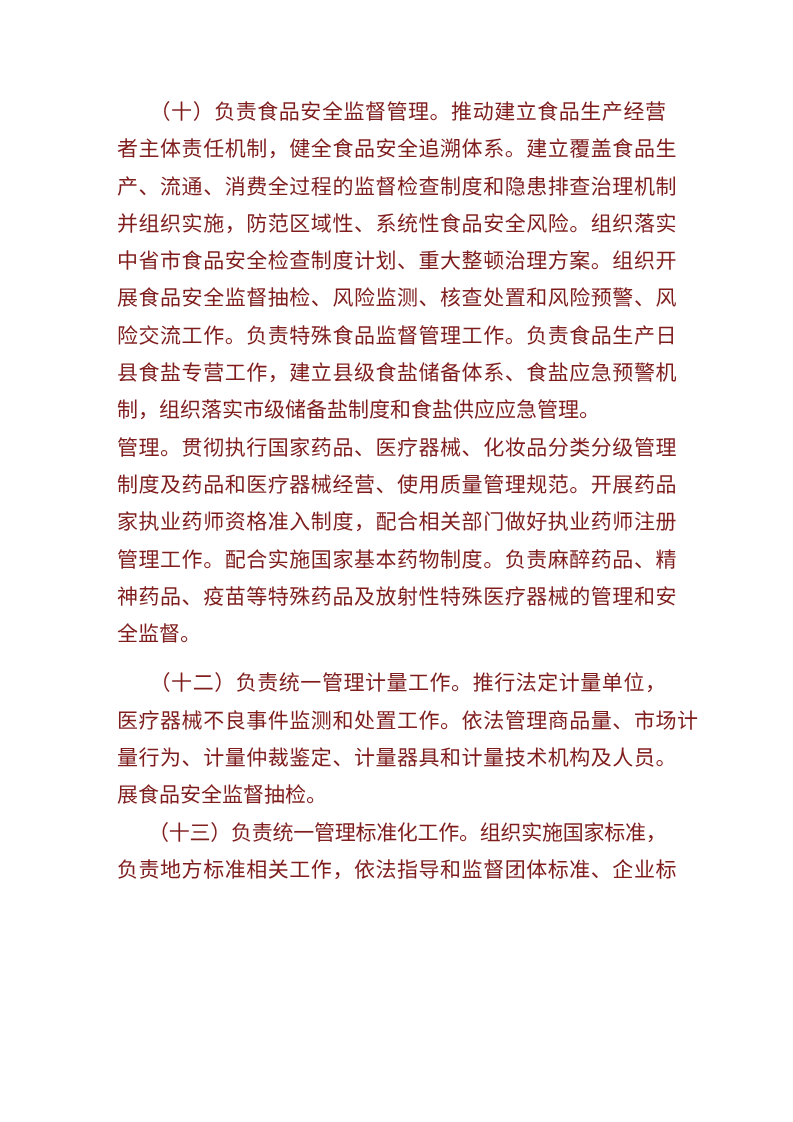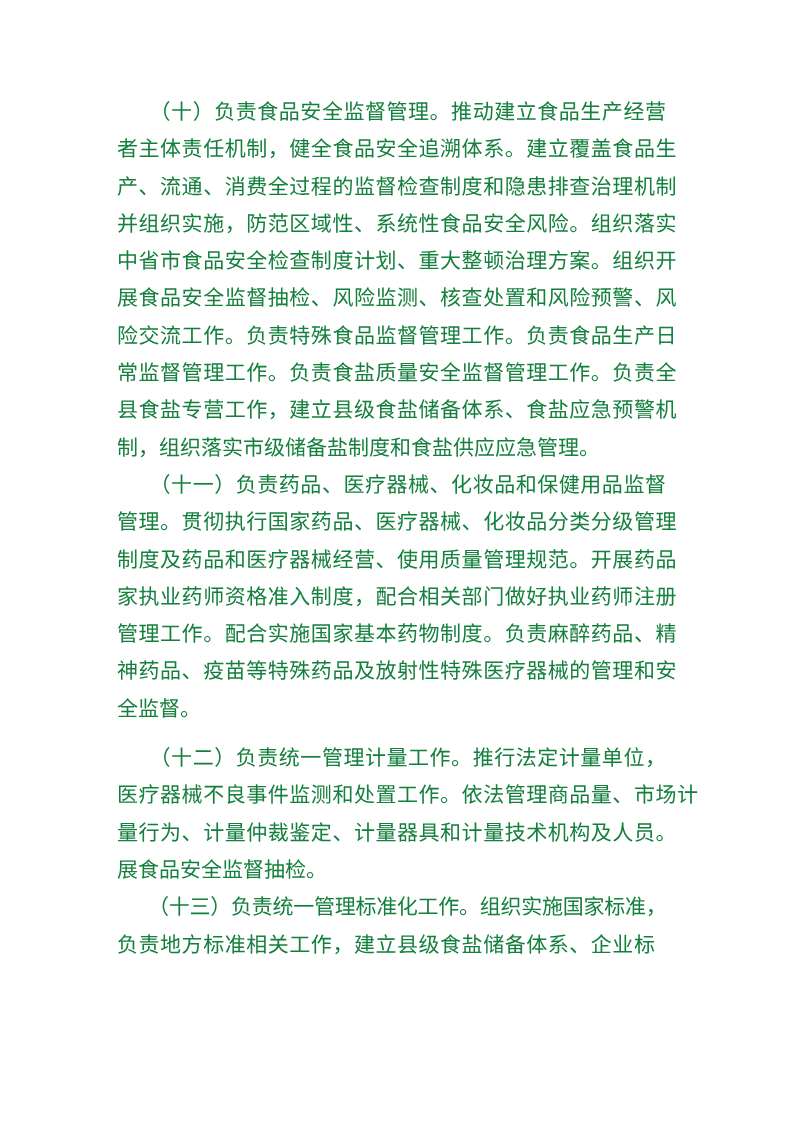--- a/index.html
+++ b/index.html
@@ -11,21 +11,21 @@
     height: 1122px;
     background: #ffffff;
     overflow: hidden;
   }
   .page {
     position: relative;
     width: 793px;
     height: 1122px;
     background: #ffffff;
     font-family: "Liberation Serif", "DejaVu Serif", serif;
-    color: #15803d;
+    color: #7f1d1d;
   }
   .text-block {
     position: absolute;
     left: 117px;
     top: 94px;
     width: 560px;
   }
   .paragraph {
     margin: 0;
     padding: 0;
@@ -45,37 +45,35 @@
 <div class="page">
   <div class="text-block">
       <div class="paragraph">
         <div class="line" style="letter-spacing: 0.538px;">　　（十）负责食品安全监督管理。推动建立食品生产经营</div>
         <div class="line" style="letter-spacing: 0.538px;">者主体责任机制，健全食品安全追溯体系。建立覆盖食品生</div>
         <div class="line" style="letter-spacing: 0.538px;">产、流通、消费全过程的监督检查制度和隐患排查治理机制</div>
         <div class="line" style="letter-spacing: 0.538px;">并组织实施，防范区域性、系统性食品安全风险。组织落实</div>
         <div class="line" style="letter-spacing: 0.538px;">中省市食品安全检查制度计划、重大整顿治理方案。组织开</div>
         <div class="line" style="letter-spacing: 0.538px;">展食品安全监督抽检、风险监测、核查处置和风险预警、风</div>
         <div class="line" style="letter-spacing: 0.538px;">险交流工作。负责特殊食品监督管理工作。负责食品生产日</div>
-        <div class="line" style="letter-spacing: 0.538px;">常监督管理工作。负责食盐质量安全监督管理工作。负责全</div>
         <div class="line" style="letter-spacing: 0.538px;">县食盐专营工作，建立县级食盐储备体系、食盐应急预警机</div>
         <div class="line">制，组织落实市级储备盐制度和食盐供应应急管理。</div>
       </div>
       <div class="paragraph">
-        <div class="line" style="letter-spacing: 0.538px;">　　（十一）负责药品、医疗器械、化妆品和保健用品监督</div>
         <div class="line" style="letter-spacing: 0.538px; text-align: right;">管理。贯彻执行国家药品、医疗器械、化妆品分类分级管理</div>
         <div class="line" style="letter-spacing: 0.538px;">制度及药品和医疗器械经营、使用质量管理规范。开展药品</div>
         <div class="line" style="letter-spacing: 0.538px;">家执业药师资格准入制度，配合相关部门做好执业药师注册</div>
         <div class="line" style="letter-spacing: 0.538px; text-align: right;">管理工作。配合实施国家基本药物制度。负责麻醉药品、精</div>
         <div class="line" style="letter-spacing: 0.538px;">神药品、疫苗等特殊药品及放射性特殊医疗器械的管理和安</div>
         <div class="line">全监督。</div>
       </div>
       <div class="paragraph">
         <div class="line" style="letter-spacing: 0.538px; margin-top: 12px;">　　（十二）负责统一管理计量工作。推行法定计量单位，</div>
         <div class="line" style="letter-spacing: 0.538px;">医疗器械不良事件监测和处置工作。依法管理商品量、市场计</div>
         <div class="line" style="letter-spacing: 0.538px;">量行为、计量仲裁鉴定、计量器具和计量技术机构及人员。</div>
         <div class="line">展食品安全监督抽检。</div>
       </div>
       <div class="paragraph">
         <div class="line" style="letter-spacing: -0.259px;">　　（十三）负责统一管理标准化工作。组织实施国家标准，</div>
-        <div class="line" style="letter-spacing: 0.538px;">负责地方标准相关工作，建立县级食盐储备体系、企业标</div>
+        <div class="line" style="letter-spacing: 0.538px;">负责地方标准相关工作，依法指导和监督团体标准、企业标</div>
       </div>
     </div>
 </div>
 
 </body></html>

